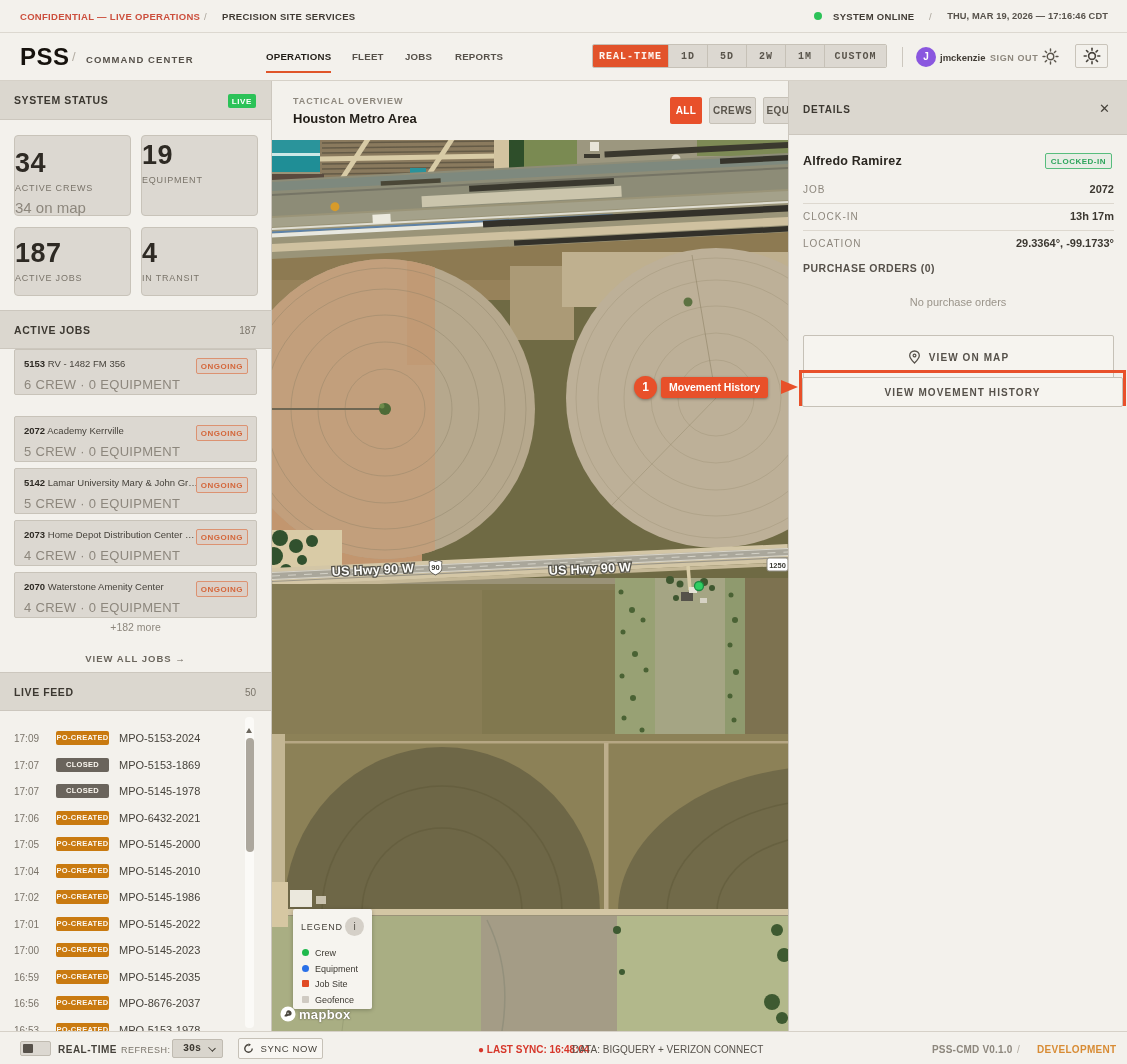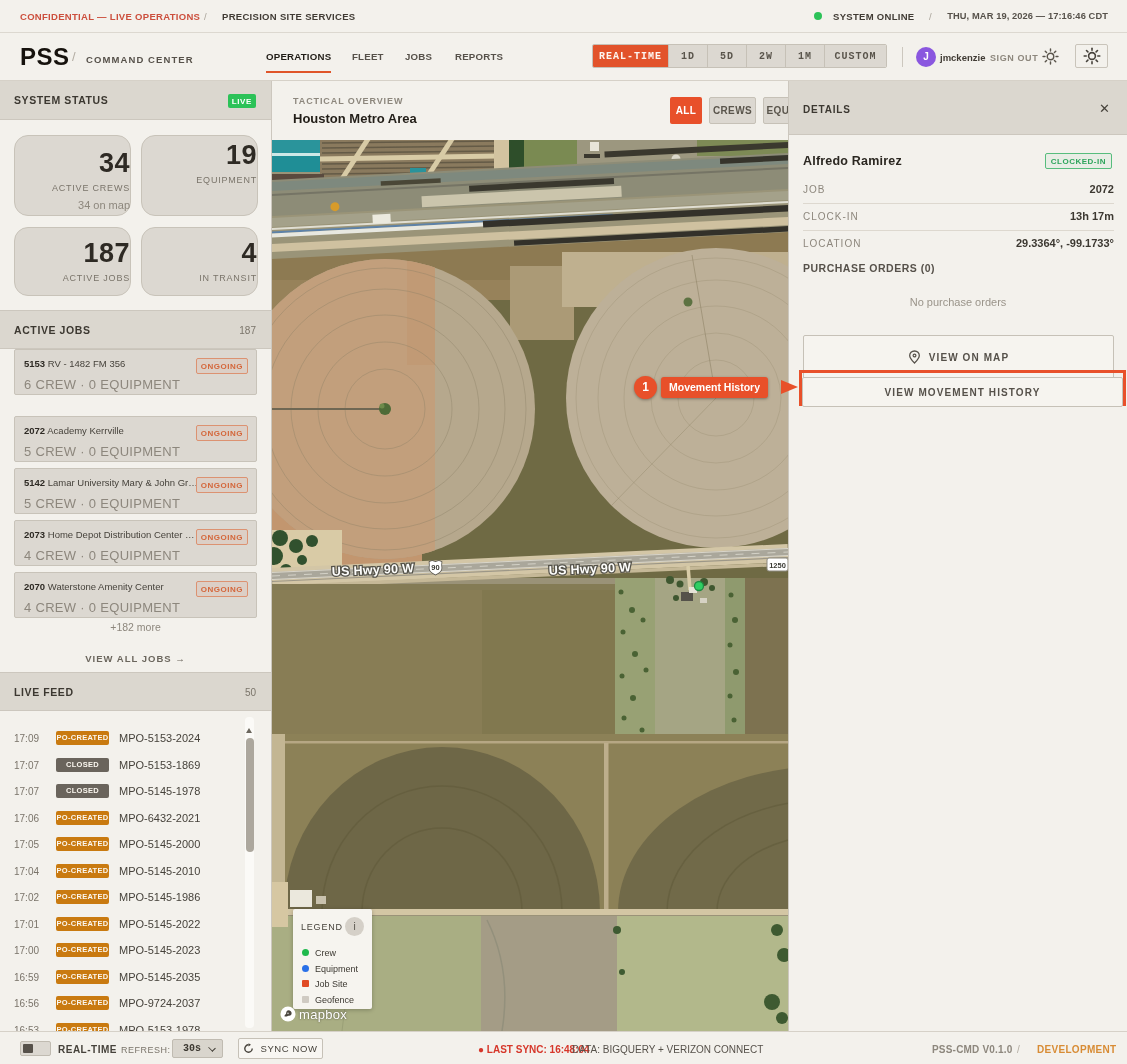--- a/index.html
+++ b/index.html
@@ -35,24 +35,24 @@
 #sunbox { position:absolute; left:1075px; top:44px; width:33px; height:24px; border:1px solid #c9c4ba; border-radius:2px; background:#f3f1ec; }
 #sunbox svg { position:absolute; left:5px; top:0px; }
 
 #sidebar { position:absolute; left:0; top:81px; width:272px; height:950px; background:#f3f1ec; border-right:1px solid #ccc7be; }
 .sechead { position:relative; background:#dbd7cf; border-bottom:1px solid #ccc7be; }
 .sechead .t { position:absolute; left:14px; top:50%; transform:translateY(-50%); font-size:10.5px; font-weight:bold; letter-spacing:0.6px; color:#3c3831; }
 .sechead .r { position:absolute; right:15px; top:50%; transform:translateY(-50%); font-size:10px; color:#7a746a; }
 #sh1 { height:39px; }
 #livebadge { position:absolute; right:15px; top:13px; background:#2cc258; color:#fff; font-size:8px; font-weight:bold; letter-spacing:0.6px; padding:3px 4px 2px; border-radius:2px; }
 #stats { position:relative; height:190px; }
-.scard { position:absolute; background:#dcd8d1; border:1px solid #c8c3b9; border-radius:14px; text-align:right; }
+.scard { position:absolute; background:#dcd8d1; border:1px solid #c8c3b9; border-radius:4px; text-align:left; }
 .scard .num { font-size:27px; font-weight:bold; color:#2e2a24; letter-spacing:0.5px; }
 .scard .lbl { font-size:9px; letter-spacing:0.8px; color:#7a746a; margin-top:4px; }
-.scard .sub { font-size:11px; color:#8d877d; margin-top:6px; }
+.scard .sub { font-size:15px; color:#8d877d; margin-top:6px; }
 #sh2 { height:39px; border-top:1px solid #ccc7be; }
 #jobs { position:relative; height:323px; }
 .jcard { position:absolute; left:14px; width:243px; height:46px; background:#dcd8d1; border:1px solid #c8c3b9; border-radius:2px; padding:8px 9px; }
 .jcard .l1 { font-size:9.5px; color:#46423b; white-space:nowrap; overflow:hidden; max-width:176px; text-overflow:ellipsis; }
 .jcard .l1 b { color:#2e2a24; }
 .jcard .l2 { font-size:13px; letter-spacing:0.3px; color:#8d877d; margin-top:8px; }
 .ongoing { position:absolute; right:8px; top:8px; font-size:8px; font-weight:bold; letter-spacing:0.5px; color:#d4663a; border:1px solid #dc9271; background:rgba(224,106,58,0.07); border-radius:2px; padding:3px 4px 2px; }
 #more182 { position:absolute; left:0; width:100%; text-align:center; top:272px; font-size:10.5px; color:#8d877d; }
 #viewall { position:absolute; left:0; width:100%; text-align:center; top:304px; font-size:9.5px; letter-spacing:1px; color:#6b665d; font-weight:bold; }
 #sh3 { height:39px; border-top:1px solid #ccc7be; }
@@ -76,21 +76,21 @@
 #mbcrews { left:437px; width:47px; background:#dcd8d1; border:1px solid #c6c1b7; color:#5a554c; }
 #mbequip { left:491px; width:70px; background:#dcd8d1; border:1px solid #c6c1b7; color:#5a554c; }
 #mapimg { position:absolute; left:0; top:59px; width:516px; height:891px; }
 
 #legend { position:absolute; left:21px; top:828px; width:79px; height:100px; background:#f6f4ef; border-radius:2px; box-shadow:0 1px 4px rgba(0,0,0,0.25); }
 #legend .lt { position:absolute; left:8px; top:13px; font-size:9px; letter-spacing:0.8px; color:#46423b; }
 #legend .info { position:absolute; right:8px; top:8px; width:19px; height:19px; border-radius:50%; background:#d5d0c8; color:#56514a; font-size:10px; text-align:center; line-height:19px; }
 .litem { position:absolute; left:9px; font-size:9px; color:#3c3831; }
 .litem .sw { position:absolute; left:0; top:1px; width:7px; height:7px; border-radius:50%; margin-left:0 !important; }
 .litem span { margin-left:13px; }
-#mapbox-logo { position:absolute; left:8px; top:925px; color:#fff; font-size:13px; font-weight:normal; letter-spacing:0.3px; text-shadow:0 0 2px rgba(60,55,45,0.9); }
+#mapbox-logo { position:absolute; left:8px; top:925px; color:#fff; font-size:13px; font-weight:bold; letter-spacing:0.3px; text-shadow:0 0 2px rgba(60,55,45,0.9); }
 
 #panel { position:absolute; left:788px; top:81px; width:339px; height:950px; background:#f3f1ec; border-left:1px solid #ccc7be; }
 #phead { position:absolute; left:0; top:0; width:339px; height:54px; background:#dbd7cf; border-bottom:1px solid #ccc7be; }
 #phead .t { position:absolute; left:14px; top:23px; font-size:10px; font-weight:bold; letter-spacing:0.8px; color:#3c3831; }
 #phead .x { position:absolute; right:18px; top:20px; font-size:13px; color:#46423b; }
 #pname { position:absolute; left:14px; top:73px; font-size:12.5px; font-weight:bold; color:#2b2721; letter-spacing:0.2px; }
 #clocked { position:absolute; right:15px; top:72px; font-size:8px; font-weight:bold; letter-spacing:0.5px; color:#2da45b; border:1px solid #57bd7d; background:rgba(45,180,90,0.05); border-radius:2px; padding:3px 5px 2px; }
 .prow { position:absolute; left:14px; width:311px; height:27px; border-bottom:1px solid #ddd8cf; }
 .prow .k { position:absolute; left:0; top:7px; font-size:10px; letter-spacing:1px; color:#8d877d; }
 .prow .v { position:absolute; right:0; top:6px; font-size:11px; font-weight:bold; color:#3c3831; }
@@ -291,21 +291,21 @@
         <span class="id">MPO-5145-2023</span>
       </div>
     <div class="frow" style="top:253px;">
         <span class="tm">16:59</span>
         <span class="bdg po">PO-CREATED</span>
         <span class="id">MPO-5145-2035</span>
       </div>
     <div class="frow" style="top:279px;">
         <span class="tm">16:56</span>
         <span class="bdg po">PO-CREATED</span>
-        <span class="id">MPO-9724-2037</span>
+        <span class="id">MPO-8676-2037</span>
       </div>
     <div class="frow" style="top:306px;">
         <span class="tm">16:53</span>
         <span class="bdg po">PO-CREATED</span>
         <span class="id">MPO-5153-1978</span>
       </div>
     <div id="fscroll">
         <div class="arrow"></div>
         <div class="thumb"></div>
       </div>

